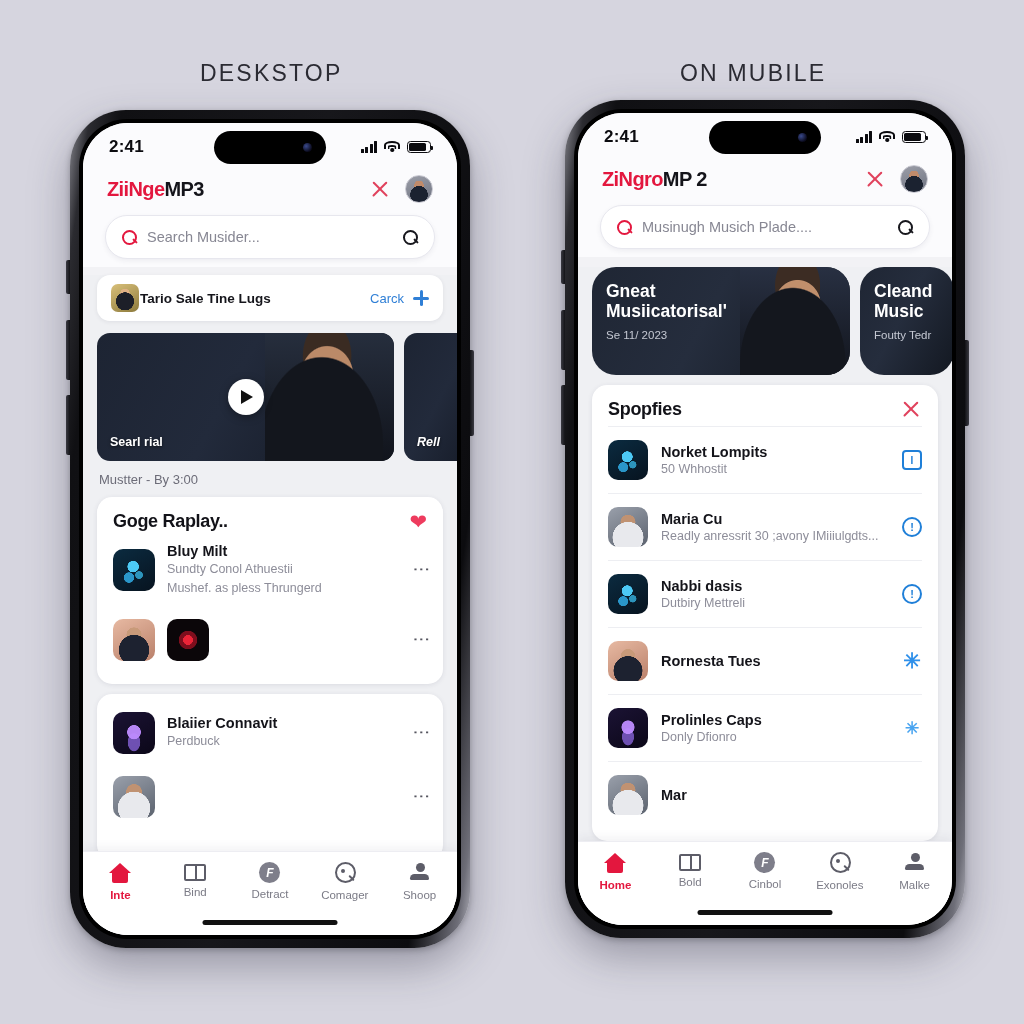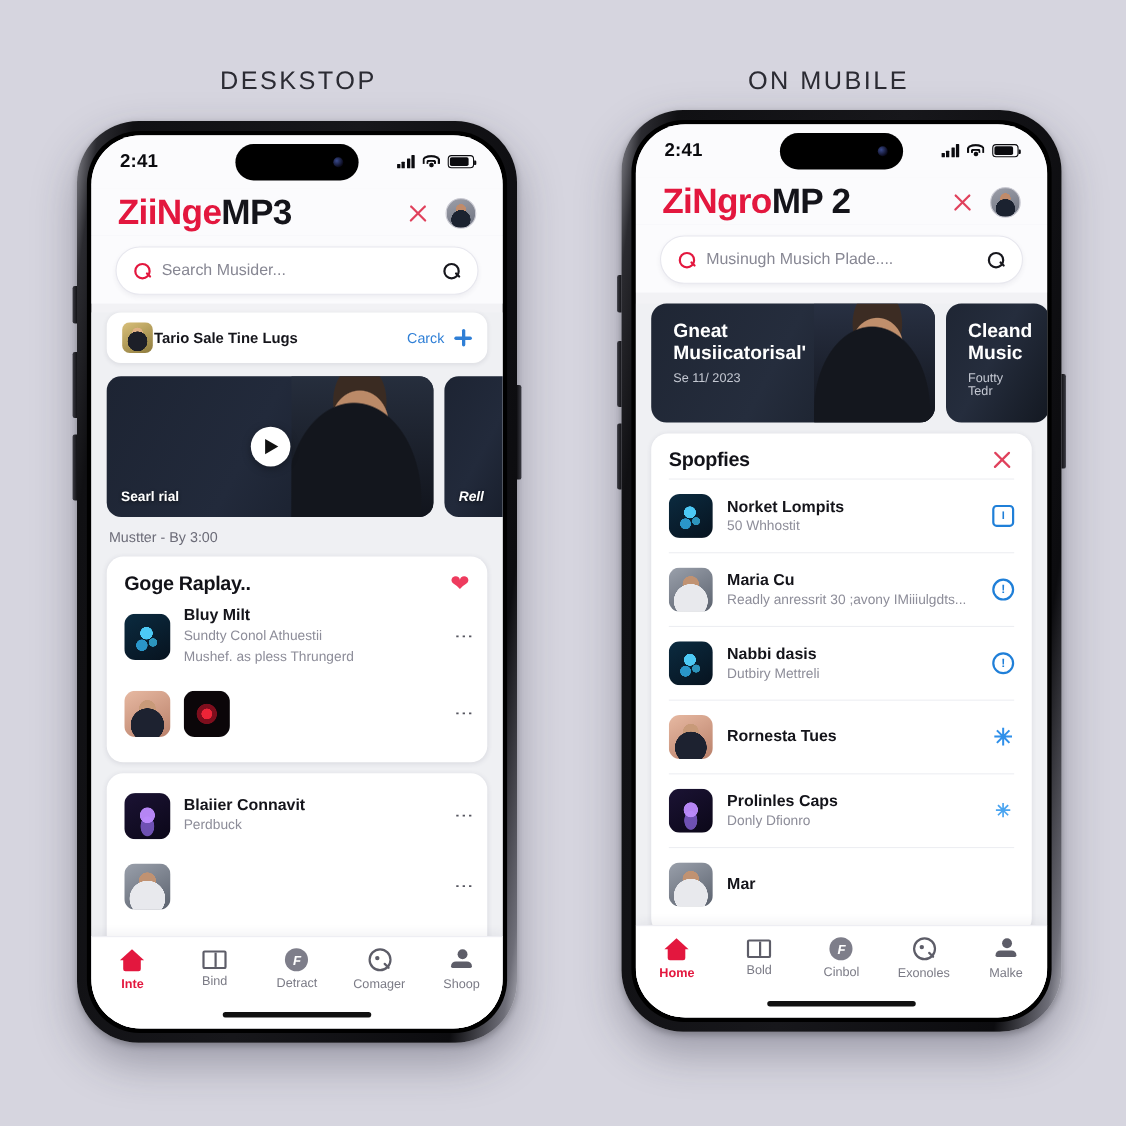--- a/index.html
+++ b/index.html
@@ -92,21 +92,21 @@
   .wifi span:nth-child(3){ width:3.5px; height:3.5px; top:7px; border-radius:50%; background:#0b0b0f; border:none; }
   .batt { width:24px; height:12px; border:1.8px solid #0b0b0f; border-radius:3.5px; position:relative; padding:1.3px; }
   .batt::after{content:"";position:absolute;right:-3.2px;top:3.5px;width:2px;height:4px;background:#0b0b0f;border-radius:0 1px 1px 0;}
   .batt i { display:block; height:100%; width:88%; background:#0b0b0f; border-radius:1.6px; }
 
   
   .appbar {
     display:flex; align-items:center; padding: 4px 24px 2px 24px;
     background:#fbfbfd;
   }
-  .logo { font-size: 32px; font-weight: 800; letter-spacing:-.6px; white-space:nowrap; }
+  .logo { font-size: 20px; font-weight: 800; letter-spacing:-.6px; white-space:nowrap; }
   .logo .red { color:#e3173e; }
   .logo .blk { color:#14141a; }
   .appbar-right { margin-left:auto; display:flex; align-items:center; gap:14px; }
   .xbtn {
     width:22px; height:22px; position:relative; cursor:pointer;
   }
   .xbtn::before,.xbtn::after{
     content:""; position:absolute; left:1px; top:10px; width:20px; height:2.4px;
     background:#e0415c; border-radius:2px;
   }
@@ -234,23 +234,23 @@
   .t-title { font-size:14.5px; font-weight:700; color:#14141a; }
   .t-sub { font-size:12.5px; color:#8d8d99; margin-top:2px; line-height:1.35;
     white-space:nowrap; overflow:hidden; text-overflow:ellipsis; }
   .dots { margin-left:auto; color:#55555f; font-size:17px; letter-spacing:0; line-height:.7;
     writing-mode:vertical-rl; }
 
   
   .bannerrow { display:flex; gap:10px; margin:10px 0 0 14px; }
   .banner {
     position:relative; flex:0 0 auto; width:258px; height:108px;
-    border-radius:14px; overflow:hidden;
+    border-radius:24px; overflow:hidden;
     background: linear-gradient(118deg,#1f2634 0%,#252d3d 45%,#131821 100%);
-    padding:14px 20px;
+    padding:14px 14px;
   }
   .banner.b2 { width:94px; }
   .banner .face2 {
     position:absolute; right:-10px; bottom:0; width:120px; height:108px;
     background:
       radial-gradient(ellipse at 44% 90%, #14171e 0 55%, transparent 56%),
       radial-gradient(ellipse at 48% 36%, #c08f6c 0 26%, transparent 27%),
       radial-gradient(ellipse at 48% 17%, #3c2c23 0 25%, transparent 26%),
       linear-gradient(180deg,#283042,#12151d);
   }

